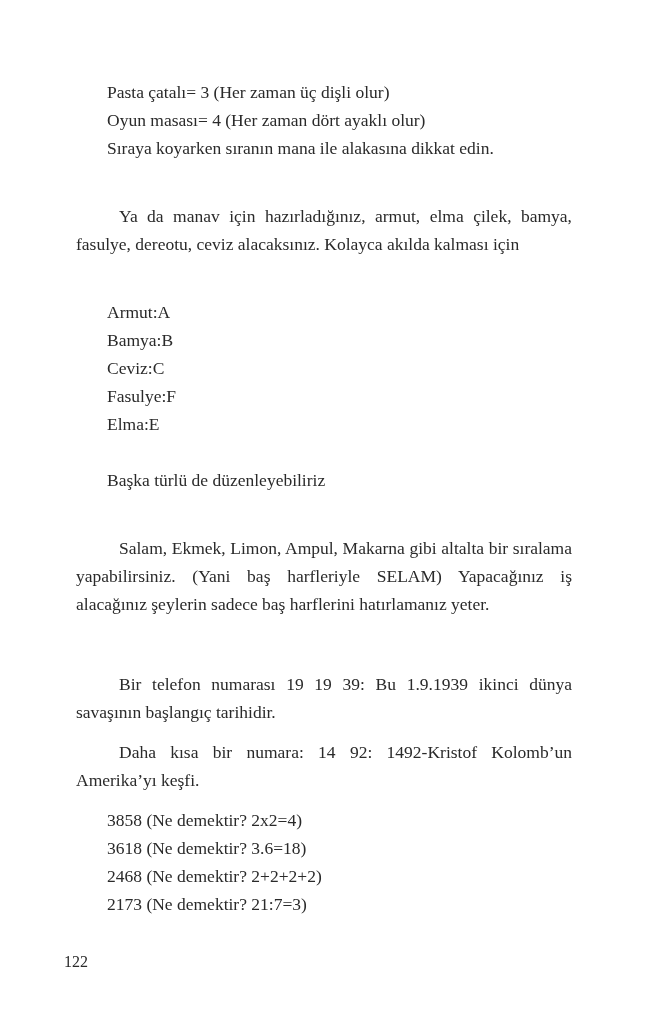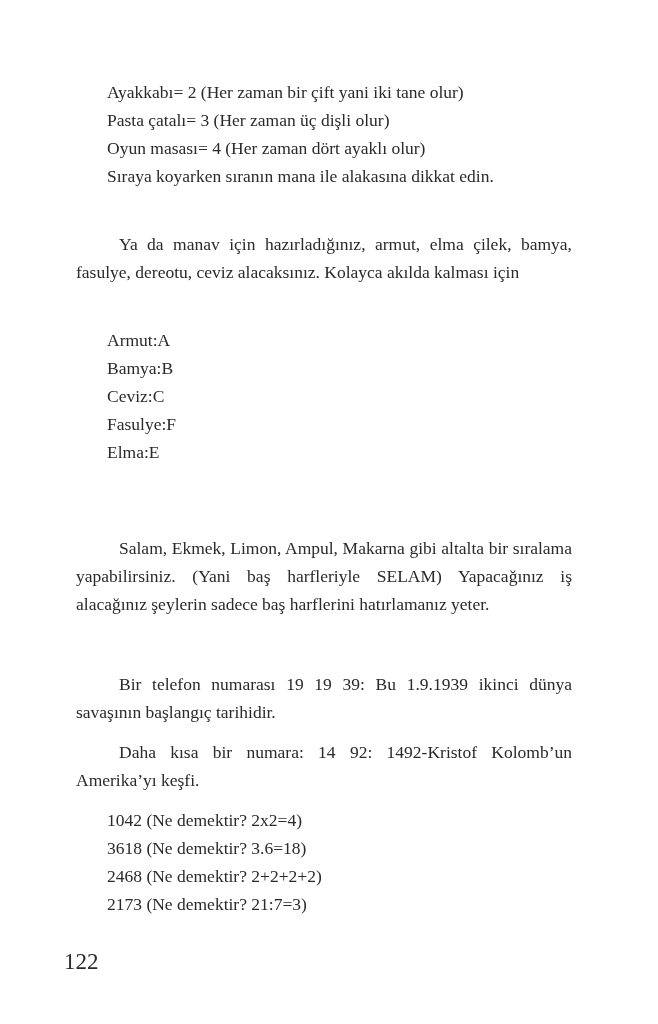--- a/index.html
+++ b/index.html
@@ -36,29 +36,28 @@
       margin: 12px;
     }
     .gap {
       height: 28px;
     }
     .page-number {
       position: absolute;
       left: 64px;
       top: 948px;
       line-height: 28px;
-      font-size: 23px;
+      font-size: 16px;
     }
   </style>
 </head>
 <body>
 
 <div class="page">
   <div>
-    <div class="line indent">Ayakkabı= 2 (Her zaman bir çift yani iki tane olur)</div>
     <div class="line indent">Pasta çatalı= 3 (Her zaman üç dişli olur)</div>
     <div class="line indent">Oyun masası= 4 (Her zaman dört ayaklı olur)</div>
     <div class="line indent">Sıraya koyarken sıranın mana ile alakasına dikkat edin.</div>
   </div>
 
   <div class="gap"></div>
 
   <p class="para">Ya da manav için hazırladığınız, armut, elma çilek, bamya, fasulye, dereotu, ceviz alacaksınız. Kolayca akılda kalması için</p>
 
   <div class="gap"></div>
@@ -66,31 +65,32 @@
   <div>
     <div class="line indent">Armut:A</div>
     <div class="line indent">Bamya:B</div>
     <div class="line indent">Ceviz:C</div>
     <div class="line indent">Fasulye:F</div>
     <div class="line indent">Elma:E</div>
   </div>
 
   <div class="gap"></div>
 
+  <div class="line indent">Başka türlü de düzenleyebiliriz</div>
 
   <div class="gap"></div>
 
   <p class="para">Salam, Ekmek, Limon, Ampul, Makarna gibi altalta bir sıralama yapabilirsiniz. (Yani baş harfleriyle SELAM) Yapacağınız iş alacağınız şeylerin sadece baş harflerini hatırlamanız yeter.</p>
 
   <div class="gap"></div>
 
   <p class="para">Bir telefon numarası 19 19 39: Bu 1.9.1939 ikinci dünya savaşının başlangıç tarihidir.</p>
   <p class="para">Daha kısa bir numara: 14 92: 1492-Kristof Kolomb’un Amerika’yı keşfi.</p>
 
   <div>
-    <div class="line indent">1042 (Ne demektir? 2x2=4)</div>
+    <div class="line indent">3858 (Ne demektir? 2x2=4)</div>
     <div class="line indent">3618 (Ne demektir? 3.6=18)</div>
     <div class="line indent">2468 (Ne demektir? 2+2+2+2)</div>
     <div class="line indent">2173 (Ne demektir? 21:7=3)</div>
   </div>
 </div>
 
 <div class="page-number">122</div>
 
 </body></html>

